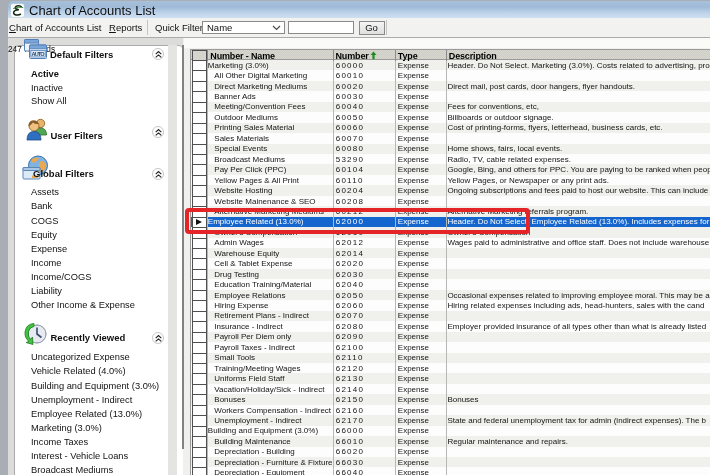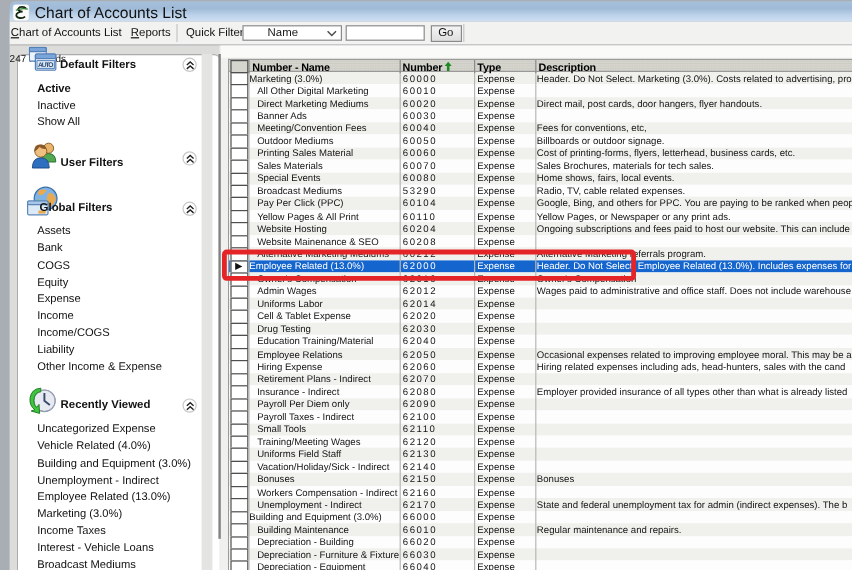--- a/index.html
+++ b/index.html
@@ -6,21 +6,21 @@
 body{font-family:"Liberation Sans",sans-serif;background:#fff;position:relative}
 #frame{position:absolute;left:0;top:0;width:710px;height:475px;background:#a9aeb4}
 #titlebar{position:absolute;left:8px;top:1px;width:702px;height:17px;background:linear-gradient(#a7c0db 0%,#9fbad7 35%,#bdd3ea 70%,#cfdff2 100%);border-top-left-radius:5px}
 #appicon{position:absolute;left:2.5px;top:2.5px;width:13px;height:13px;background:#fbfbfb;border-radius:2px;text-align:center;font-size:13px;line-height:12.5px;box-shadow:0 0 0 0.5px #c8d4e0}
 #titletext{position:absolute;left:21px;top:2.2px;font-size:13px;color:#111}
 #menubar{position:absolute;left:8px;top:18px;width:702px;height:20px;background:#f2f2f1;border-bottom:1px solid #ababab}
 .mi{position:absolute;top:4px;font-size:9.5px;color:#111;white-space:nowrap}
 #msep1{position:absolute;left:139px;top:2px;height:15px;width:1px;background:#c5c5c5}
 #msep2{position:absolute;left:378px;top:2px;height:15px;width:1px;background:#c5c5c5}
 #qf{position:absolute;left:147px;top:4px;font-size:9.5px;color:#111;white-space:nowrap}
-#dd{position:absolute;left:194px;top:2.5px;width:82.5px;height:13.5px;background:#fff;border:1px solid #8a8a8a;font-size:9.5px;color:#111;line-height:12px;padding-left:20px}
+#dd{position:absolute;left:194px;top:2.5px;width:82.5px;height:13.5px;background:#fff;border:1px solid #8a8a8a;font-size:9.5px;color:#111;line-height:12px;padding-left:4px}
 #ddbtn{position:absolute;right:1px;top:1px;width:13px;height:9.5px;color:#444;font-size:8px;text-align:center;line-height:9px}
 #inp{position:absolute;left:279.5px;top:2.5px;width:66.5px;height:13.5px;background:#fff;border:1px solid #8a8a8a}
 #gobtn{position:absolute;left:350.5px;top:2.5px;width:26px;height:14px;background:linear-gradient(#f4f4f4,#dfdfdf);border:1px solid #8a8a8a;font-size:9.5px;color:#111;text-align:center;line-height:12px}
 #content{position:absolute;left:8px;top:38px;width:702px;height:437px;background:#dcdcda}
 #rightbg{position:absolute;left:175px;top:0;width:527px;height:437px;background:#f0f0ee}#recbar2{position:absolute;left:176px;top:0;width:526px;height:10px;background:#fafaf9}
 #sidebar{position:absolute;left:6px;top:6.5px;width:169px;height:431px;background:#fff;border:1px solid #ababab;border-right:none;border-bottom:none;border-radius:5px 5px 0 0}
 #records{position:absolute;left:0;top:6px;width:651px;text-align:left;font-size:8.3px;color:#111}
 
 .shead{position:absolute;font-size:9.5px;font-weight:bold;color:#111;white-space:nowrap}
 .sitem{position:absolute;left:23px;font-size:9.3px;color:#111;white-space:nowrap}
@@ -210,21 +210,20 @@
       <span class="cn" style="left:23.8px">Printing Sales Material</span>
       <span class="cu">60060</span>
       <span class="ct">Expense</span>
       <span class="cd">Cost of printing-forms, flyers, letterhead, business cards, etc.</span>
     </div>
 <div class="r even" style="top:83.55px">
       <div class="bx"></div>
       <span class="cn" style="left:23.8px">Sales Materials</span>
       <span class="cu">60070</span>
       <span class="ct">Expense</span>
-      <span class="cd">Sales Brochures, materials for tech sales.</span>
     </div>
 <div class="r odd" style="top:94.00px">
       <div class="bx"></div>
       <span class="cn" style="left:23.8px">Special Events</span>
       <span class="cu">60080</span>
       <span class="ct">Expense</span>
       <span class="cd">Home shows, fairs, local events.</span>
     </div>
 <div class="r even" style="top:104.45px">
       <div class="bx"></div>
@@ -285,21 +284,21 @@
     </div>
 <div class="r even" style="top:188.05px">
       <div class="bx"></div>
       <span class="cn" style="left:23.8px">Admin Wages</span>
       <span class="cu">62012</span>
       <span class="ct">Expense</span>
       <span class="cd">Wages paid to administrative and office staff. Does not include warehouse</span>
     </div>
 <div class="r odd" style="top:198.50px">
       <div class="bx"></div>
-      <span class="cn" style="left:23.8px">Uniforms Labor</span>
+      <span class="cn" style="left:23.8px">Warehouse Equity</span>
       <span class="cu">62014</span>
       <span class="ct">Expense</span>
     </div>
 <div class="r even" style="top:208.95px">
       <div class="bx"></div>
       <span class="cn" style="left:23.8px">Cell &amp; Tablet Expense</span>
       <span class="cu">62020</span>
       <span class="ct">Expense</span>
       <span class="cd"></span>
     </div>

